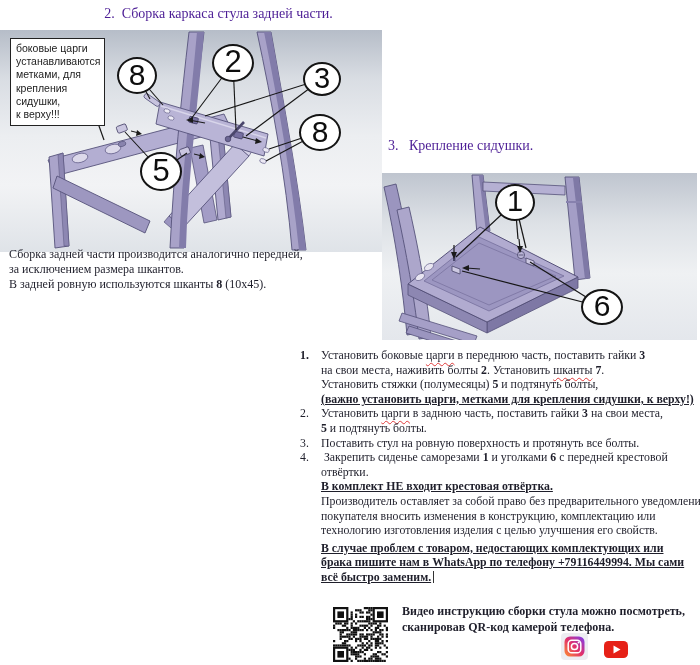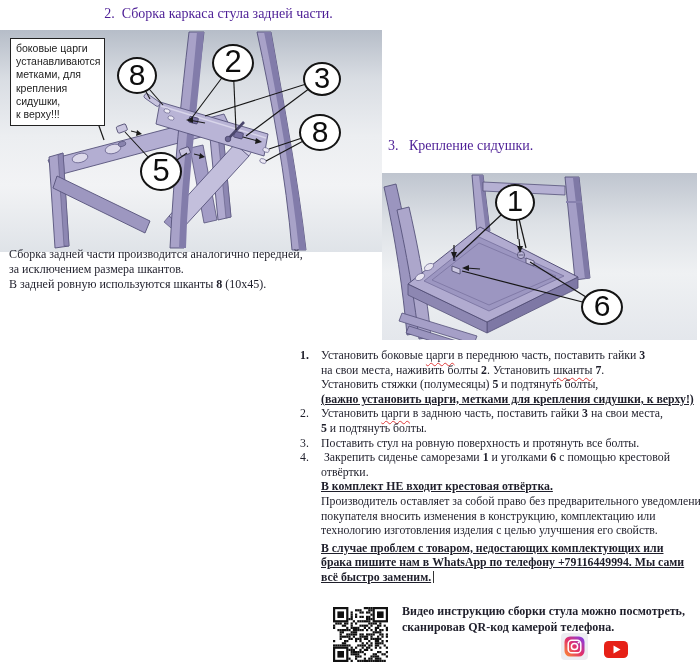--- a/index.html
+++ b/index.html
@@ -192,21 +192,21 @@
         <span class="num">2.</span>
         <div class="line"><span class="">Установить </span><span class="sp">царги</span><span class=""> в заднюю часть, поставить гайки </span><span class="b">3</span><span class=""> на свои места,</span></div>
         <div class="line"><span class="b">5</span><span class=""> и подтянуть болты.</span></div>
       </div>
       <div class="para">
         <span class="num">3.</span>
         <div class="line"><span class="">Поставить стул на ровную поверхность и протянуть все болты.</span></div>
       </div>
       <div class="para">
         <span class="num">4.</span>
-        <div class="line"><span class="">&nbsp;Закрепить сиденье саморезами </span><span class="b">1</span><span class=""> и уголками </span><span class="b">6</span><span class=""> с помощью крестовой</span></div>
+        <div class="line"><span class="">&nbsp;Закрепить сиденье саморезами </span><span class="b">1</span><span class=""> и уголками </span><span class="b">6</span><span class=""> с передней крестовой</span></div>
         <div class="line"><span class="">отвёртки.</span></div>
       </div>
       <div class="para">
         <div class="line"><span class="b u">В комплект НЕ входит крестовая отвёртка.</span></div>
       </div>
       <div class="para">
         <div class="line"><span class="">Производитель оставляет за собой право без предварительного уведомления</span></div>
         <div class="line"><span class="">покупателя вносить изменения в конструкцию, комплектацию или</span></div>
         <div class="line"><span class="">технологию изготовления изделия с целью улучшения его свойств.</span></div>
       </div>

